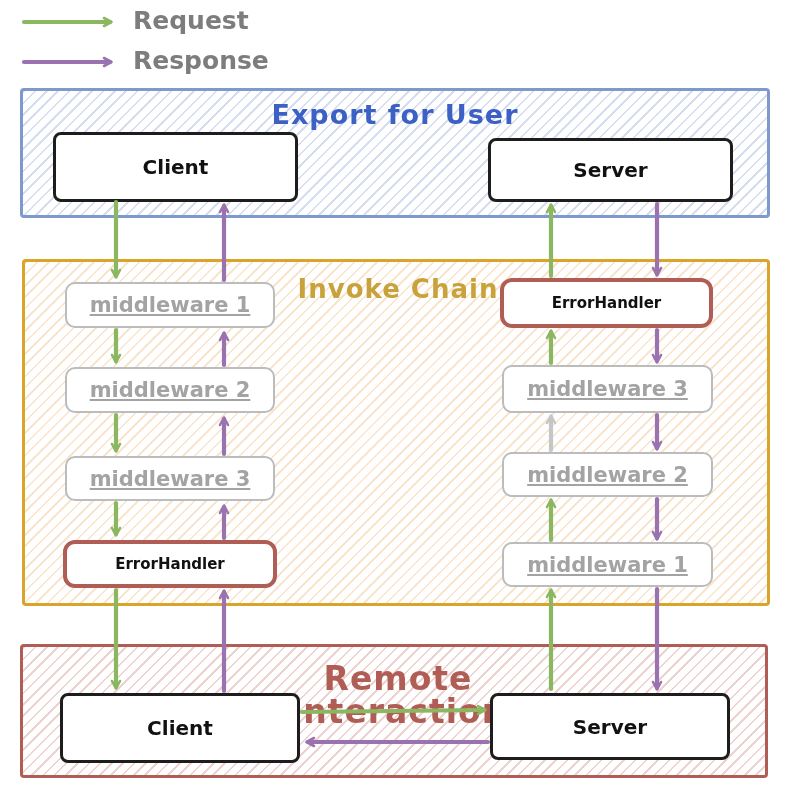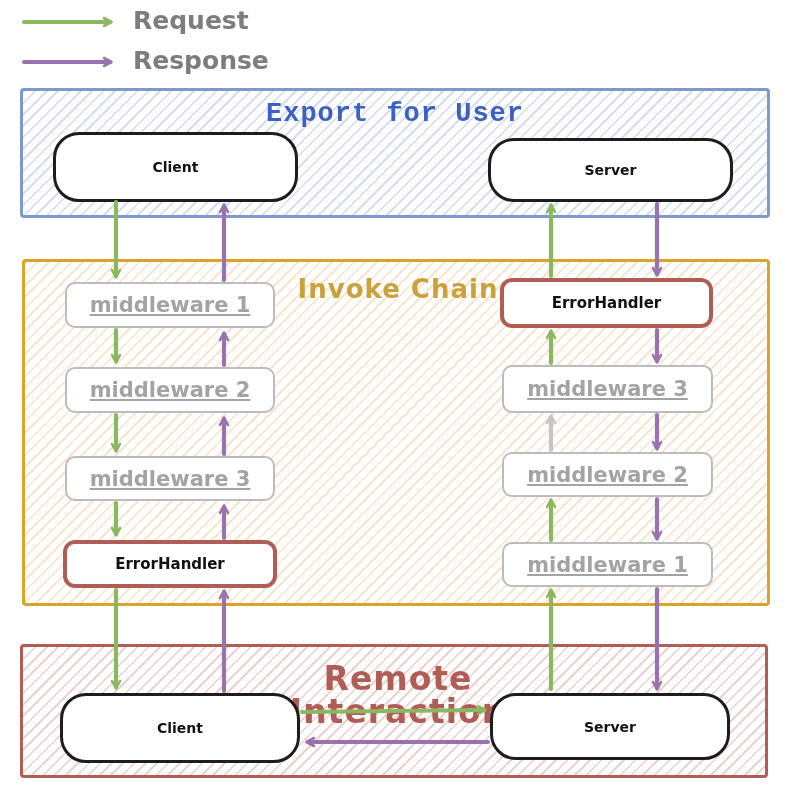--- a/index.html
+++ b/index.html
@@ -6,21 +6,20 @@
   .canvas{
     position:relative;width:792px;height:794px;background:#ffffff;
     font-family:"DejaVu Sans",sans-serif;overflow:hidden;
   }
   
   .section{position:absolute;z-index:1;border-radius:4px;box-sizing:border-box;}
   .section-export{
     left:20px;top:88px;width:750px;height:130px;
     border:3px solid #7e99cc;
     background:repeating-linear-gradient(135deg, rgba(126,153,204,0.32) 0 1.8px, rgba(255,255,255,0) 1.8px 8px);
-    font-family:Liberation Mono, monospace;
   }
   .section-invoke{
     left:22px;top:259px;width:748px;height:347px;
     border:3px solid #d9a427;
     background:repeating-linear-gradient(135deg, rgba(232,162,75,0.28) 0 1.8px, rgba(255,255,255,0) 1.8px 8px);
   }
   .section-remote{
     left:20px;top:644px;width:748px;height:134px;
     border:3px solid #b05d55;
     background:repeating-linear-gradient(135deg, rgba(196,108,99,0.30) 0 1.8px, rgba(255,255,255,0) 1.8px 8px);
@@ -28,21 +27,21 @@
   .section-title{position:absolute;font-weight:bold;letter-spacing:1px;white-space:pre-line;text-align:center;}
   .title-export{left:50%;transform:translateX(-50%);top:8px;font-size:27px;color:#3c60c3;}
   .title-invoke{left:373px;transform:translateX(-50%);top:12px;font-size:26px;color:#c9a23c;}
   .title-remote{left:375px;transform:translateX(-50%);top:15px;font-size:33px;line-height:33px;color:#b05d55;}
   
   .node{
     position:absolute;z-index:2;background:#fff;box-sizing:border-box;
     display:flex;align-items:center;justify-content:center;
     font-weight:bold;color:#111;
   }
-  .node-black{border:3px solid #1d1d1d;border-radius:26px;font-size:14px;}
+  .node-black{border:3px solid #1d1d1d;border-radius:8px;font-size:20px;}
   .node-gray{border:2.5px solid #bcbcbc;border-radius:10px;font-size:21px;color:#a3a3a3;font-weight:600;text-decoration:underline;}
   .node-red{border:4px solid #b05d55;border-radius:12px;font-size:15px;}
   .pos-top-client{left:53px;top:132px;width:245px;height:70px;}
   .pos-top-server{left:488px;top:138px;width:245px;height:64px;}
   .pos-mw-l1{left:65px;top:282px;width:210px;height:46px;}
   .pos-mw-l2{left:65px;top:367px;width:210px;height:46px;}
   .pos-mw-l3{left:65px;top:456px;width:210px;height:45px;}
   .pos-eh-left{left:63px;top:540px;width:214px;height:48px;}
   .pos-eh-right{left:500px;top:278px;width:213px;height:50px;}
   .pos-mw-r3{left:502px;top:365px;width:211px;height:48px;}

